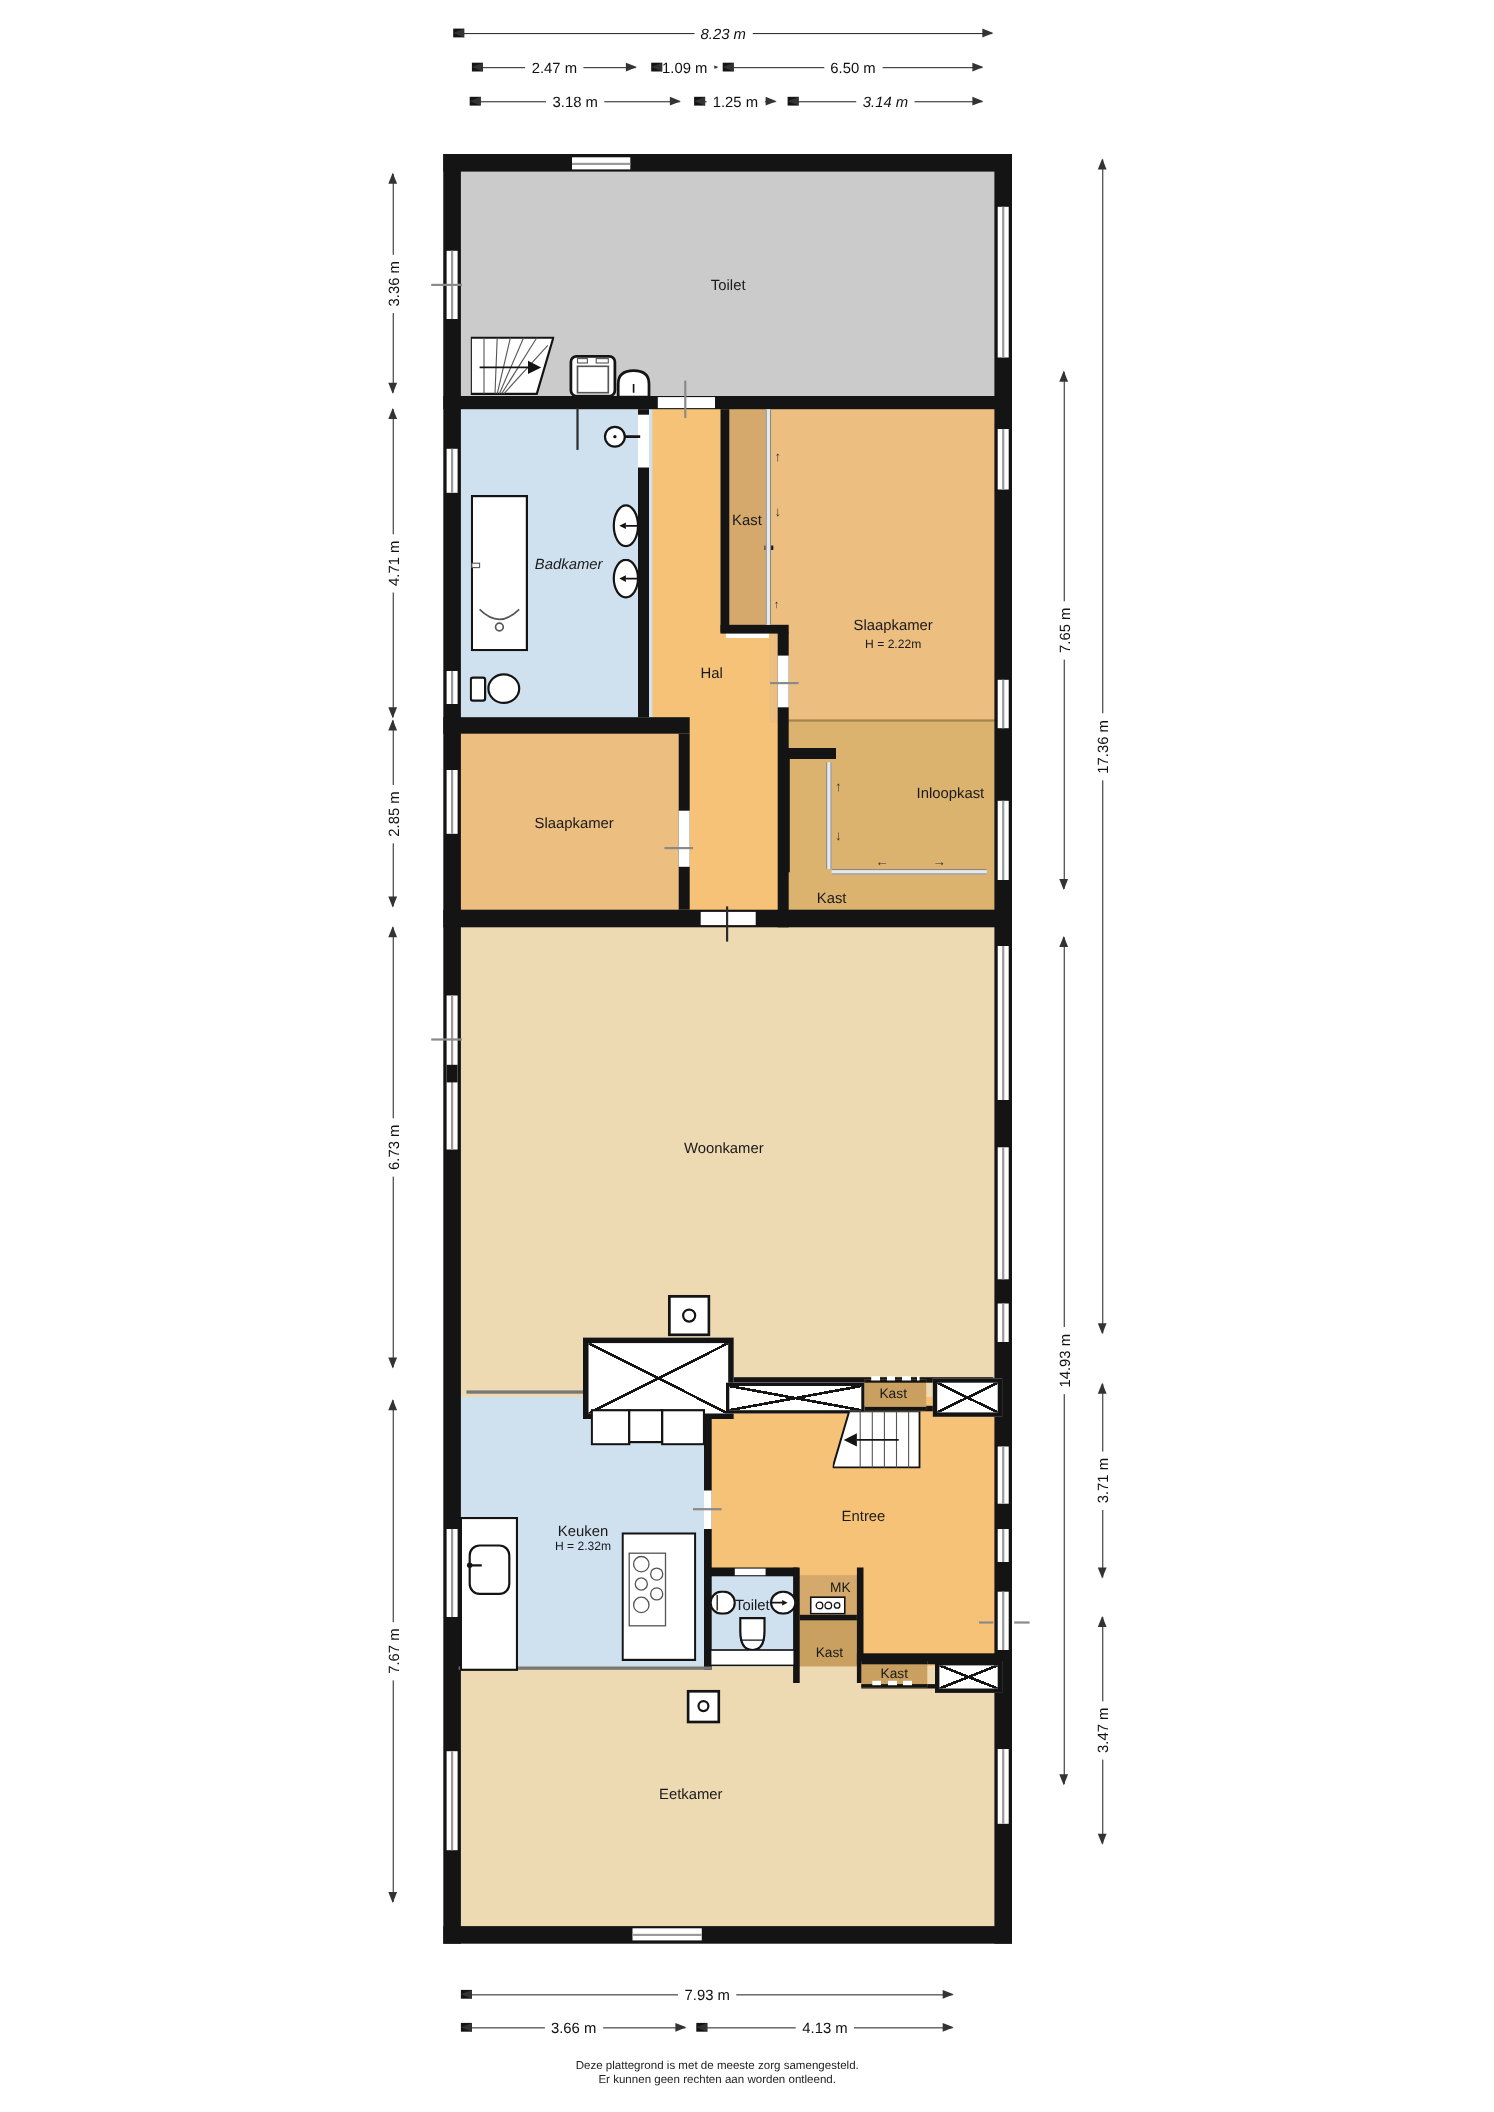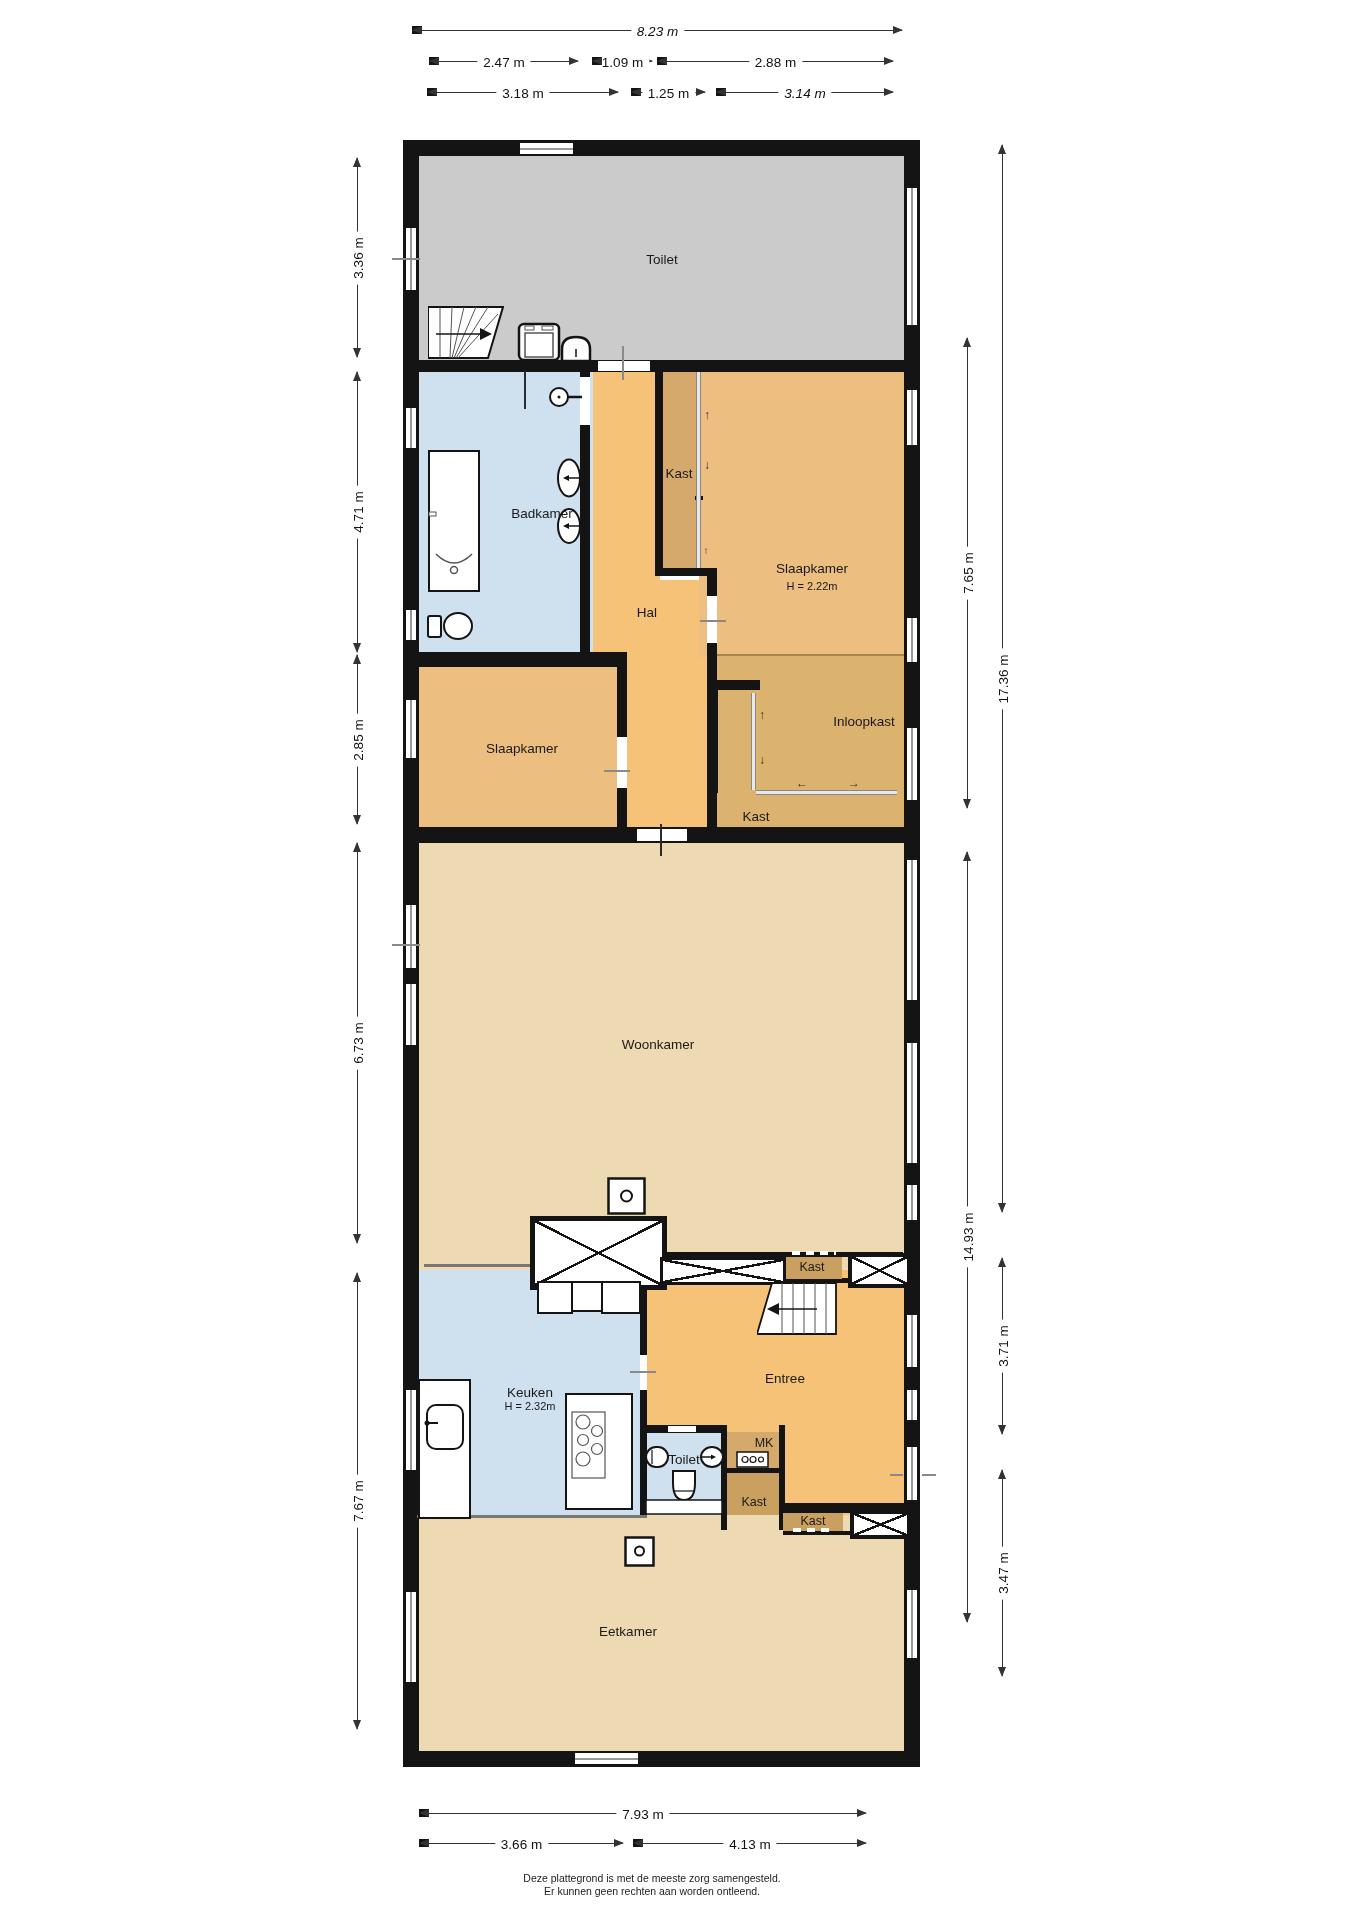--- a/index.html
+++ b/index.html
@@ -276,21 +276,21 @@
   <div class="tanbox" style="left:783px;top:1510px;width:60px;height:18px;"></div>
   <div class="dash" style="left:793px;top:1528px;width:42px;"></div>
   <div class="xbox" style="left:850px;top:1510px;width:53px;height:21px;border-width:4px;"></div>
 
   <svg class="fix" style="left:624px;top:1536px;" width="31" height="31" viewBox="0 0 31 31">
     <rect x="1.5" y="1.5" width="28" height="28" fill="#fff" stroke="#141414" stroke-width="2.5"></rect>
     <circle cx="15.5" cy="15" r="4.5" fill="none" stroke="#141414" stroke-width="2"></circle>
   </svg>
 
   <span class="lbl" style="left:662px;top:259px;">Toilet</span>
-  <span class="lbl" style="left:542px;top:513px;">Badkamer</span>
+  <span class="lbl" style="left:517px;top:513px;font-style:italic;">Badkamer</span>
   <span class="lbl" style="left:647px;top:612px;">Hal</span>
   <span class="lbl" style="left:679px;top:473px;">Kast</span>
   <span class="lbl" style="left:812px;top:568px;">Slaapkamer</span>
   <span class="lbl sub" style="left:812px;top:586px;">H = 2.22m</span>
   <span class="lbl" style="left:522px;top:748px;">Slaapkamer</span>
   <span class="lbl" style="left:820px;top:721px;margin-left:44px;">Inloopkast</span>
   <span class="lbl" style="left:756px;top:816px;">Kast</span>
   <span class="lbl" style="left:658px;top:1044px;">Woonkamer</span>
   <span class="lbl" style="left:530px;top:1392px;">Keuken</span>
   <span class="lbl sub" style="left:530px;top:1406px;">H = 2.32m</span>
@@ -313,21 +313,21 @@
       <span class="dlbl">2.47 m</span>
   </div>
   <div class="dimh" style="left:593px;top:61px;width:59px;">
     <i class="ah w"></i>
       <i class="ah e"></i>
       <span class="dlbl">1.09 m</span>
   </div>
   <div class="dimh" style="left:658px;top:61px;width:235px;">
     <i class="ah w"></i>
       <i class="ah e"></i>
-      <span class="dlbl">2.88 m</span>
+      <span class="dlbl">6.50 m</span>
   </div>
   <div class="dimh" style="left:428px;top:92px;width:190px;">
     <i class="ah w"></i>
       <i class="ah e"></i>
       <span class="dlbl">3.18 m</span>
   </div>
   <div class="dimh" style="left:632px;top:92px;width:73px;">
     <i class="ah w"></i>
       <i class="ah e"></i>
       <span class="dlbl">1.25 m</span>

